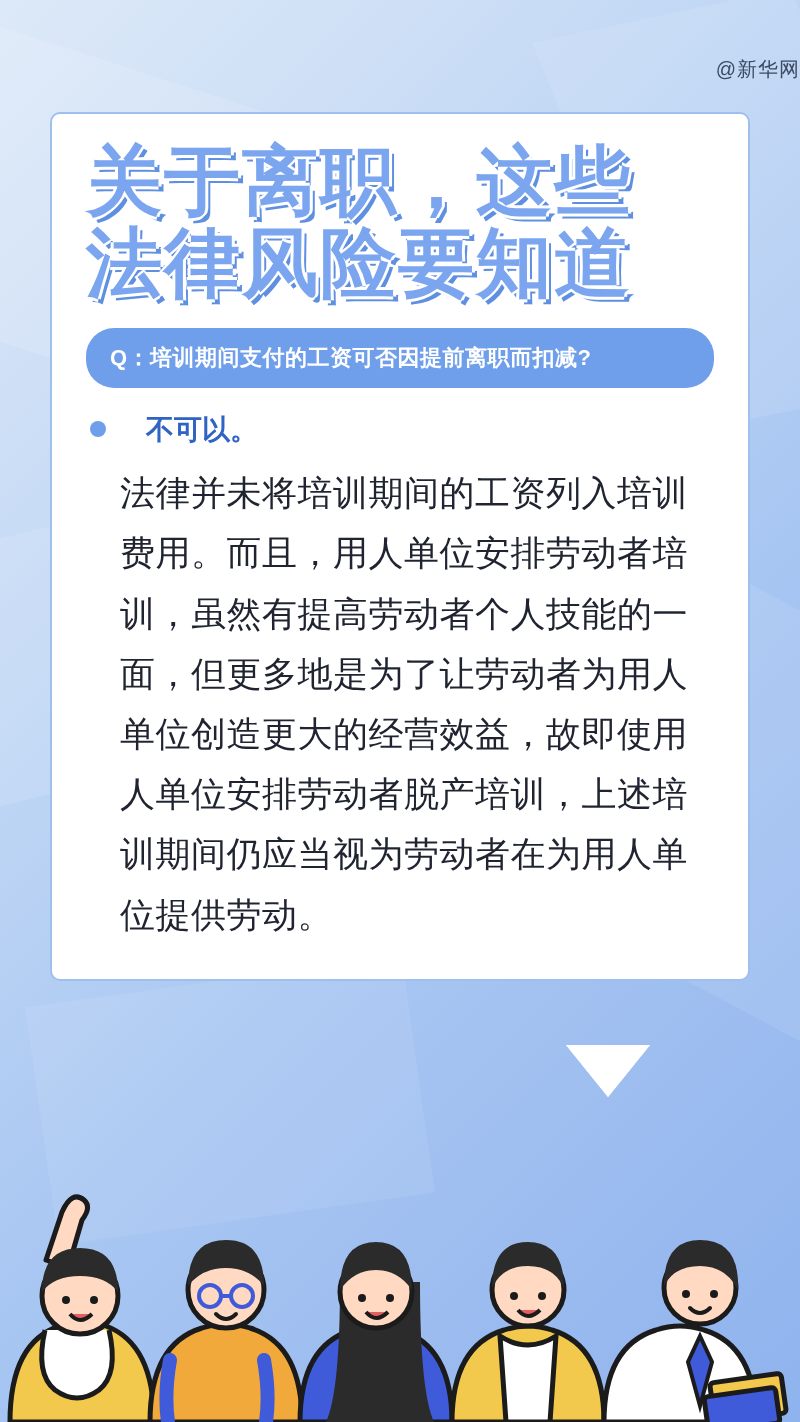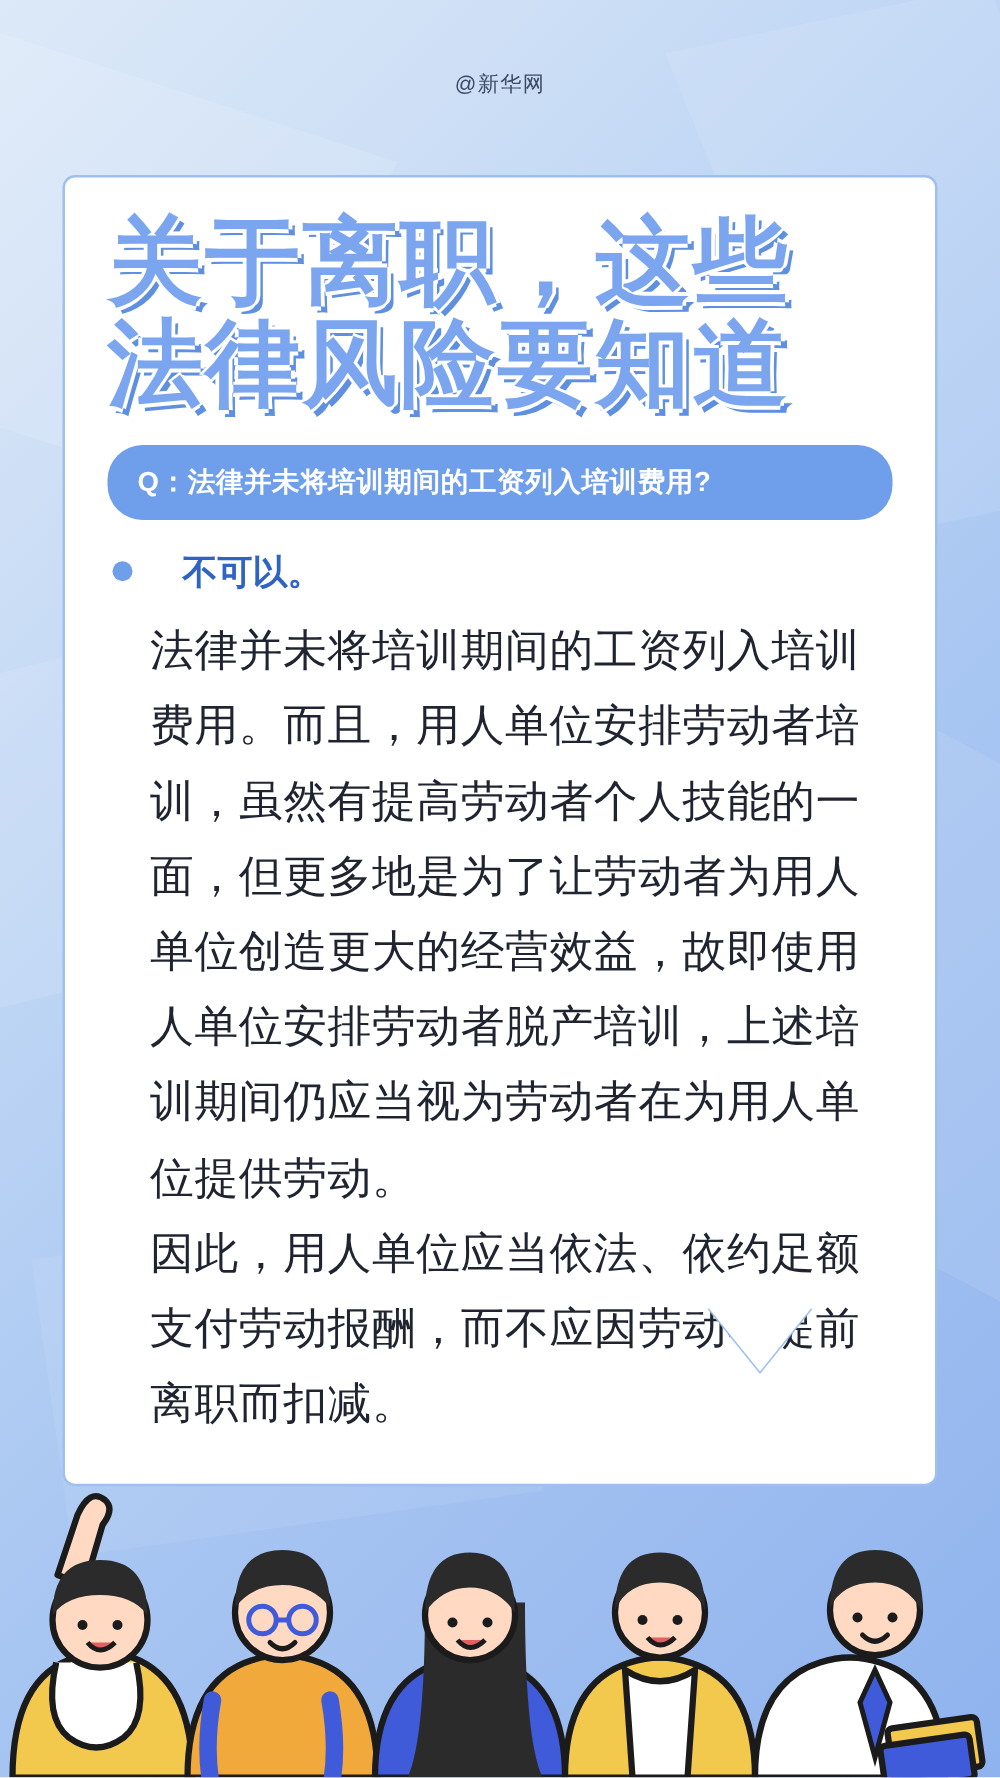--- a/index.html
+++ b/index.html
@@ -33,38 +33,37 @@
   .facet.f2 { width: 260px; height: 420px; right: -70px; top: 0px; transform: rotate(-22deg) skewY(10deg); background: rgba(255,255,255,0.10); }
   .facet.f3 { width: 420px; height: 260px; left: -120px; top: 520px; transform: rotate(-14deg); background: rgba(255,255,255,0.10); }
   .facet.f4 { width: 300px; height: 380px; right: -120px; top: 620px; transform: rotate(28deg); background: rgba(255,255,255,0.09); }
   .facet.f5 { width: 380px; height: 240px; left: 40px; top: 980px; transform: rotate(-8deg); background: rgba(255,255,255,0.08); }
 
   .watermark {
     position: absolute;
     top: 56px;
     left: 0;
     width: 100%;
-    text-align: center;
-    font-size: 17px;
+    text-align: right;
+    font-size: 20px;
     color: #3c4a63;
     letter-spacing: 1px;
   }
 
   
   .card {
     position: absolute;
     left: 50px;
     top: 112px;
     width: 700px;
     background: #ffffff;
     border: 2px solid #9fc0ec;
     border-radius: 10px;
     box-sizing: border-box;
     padding: 26px 34px 34px 34px;
-    margin-top: 28px;
   }
   .card-tail {
     position: absolute;
     left: 566px;
     top: 1045px;
     width: 0;
     height: 0;
     border-left: 42px solid transparent;
     border-right: 42px solid transparent;
     border-top: 52px solid #ffffff;
@@ -157,30 +156,29 @@
   <div class="facet f3"></div>
   <div class="facet f4"></div>
   <div class="facet f5"></div>
 
   <div class="watermark">@新华网</div>
 
   <div class="card">
     <h1 class="headline">关于离职，这些
 法律风险要知道</h1>
 
-    <div class="qbar">Q：法律并未将培训期间的工资列入培训费用?</div>
+    <div class="qbar">Q：培训期间支付的工资可否因提前离职而扣减?</div>
 
     <div class="answer-row">
       <span class="bullet"></span>
       <span class="answer-text">不可以。</span>
     </div>
 
     <div class="body-text">
       <p>法律并未将培训期间的工资列入培训费用。而且，用人单位安排劳动者培训，虽然有提高劳动者个人技能的一面，但更多地是为了让劳动者为用人单位创造更大的经营效益，故即使用人单位安排劳动者脱产培训，上述培训期间仍应当视为劳动者在为用人单位提供劳动。</p>
-      <p>因此，用人单位应当依法、依约足额支付劳动报酬，而不应因劳动者提前离职而扣减。</p>
     </div>
   </div>
 
   <svg class="people" viewBox="0 0 800 330" xmlns="http://www.w3.org/2000/svg">
 
     <g>
       <path d="M62 120 q10 -22 22 -12 q8 7 -2 20 l-14 48 l-22 -8 z" fill="#ffd9c2" stroke="#1b1b1b" stroke-width="5" stroke-linejoin="round"></path>
       <path d="M10 330 q0 -80 50 -96 q22 -8 46 0 q48 18 48 96 z" fill="#f2c94c" stroke="#1b1b1b" stroke-width="5"></path>
       <path d="M45 238 q-10 44 10 60 q22 16 44 0 q20 -16 10 -60" fill="#ffffff" stroke="#1b1b1b" stroke-width="5"></path>
       <circle cx="80" cy="204" r="38" fill="#ffd9c2" stroke="#1b1b1b" stroke-width="5"></circle>

